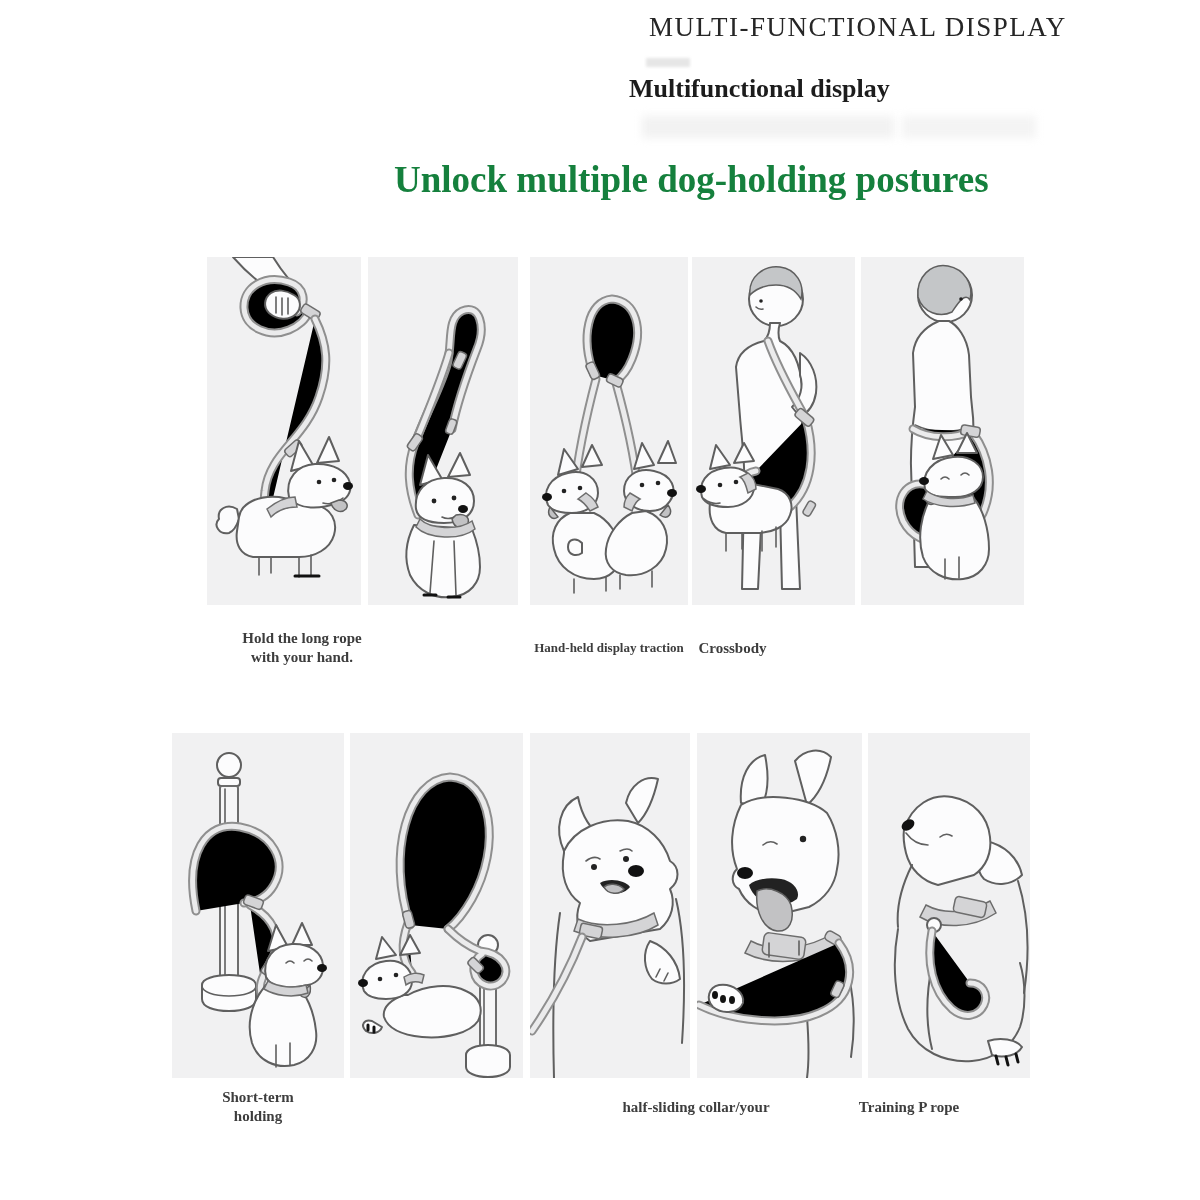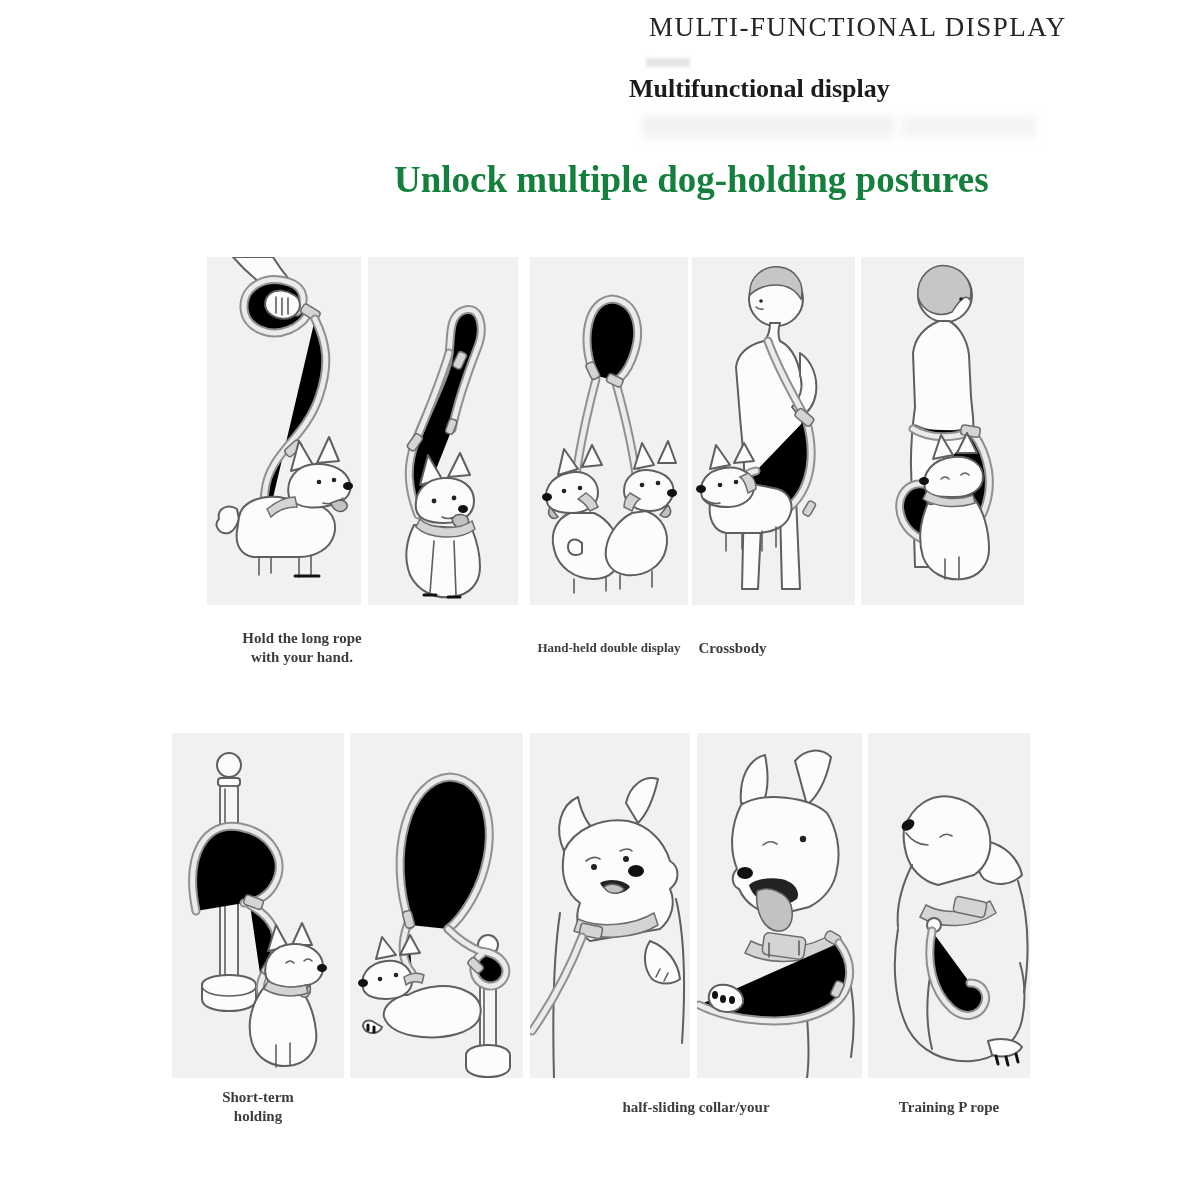--- a/index.html
+++ b/index.html
@@ -200,21 +200,21 @@
       <path class="d" d="M64,232 C60,216 72,202 92,200 C110,198 122,208 122,220 C122,232 110,240 94,240 C80,240 68,240 64,232 Z"></path>
       <ellipse class="nose" cx="63" cy="224" rx="5" ry="4"></ellipse>
       <path class="ln" d="M80,222 q4,-4 8,0 M100,218 q4,-4 8,0"></path>
       <path class="tng" d="M66,236 C62,244 68,250 74,246 Z"></path>
       <path class="cl" d="M66,234 C76,242 96,244 112,238 L114,246 C96,252 74,250 62,242 Z"></path>
     </svg>
   </div>
 
   <div class="caption" style="left:225px;top:626px;width:154px;height:44px">Hold the long rope
 with your hand.</div>
-  <div class="caption small" style="left:530px;top:626px;width:158px;height:44px">Hand-held double display</div>
+  <div class="caption small" style="left:530px;top:626px;width:158px;height:44px">Hand-held display traction</div>
   <div class="caption" style="left:651px;top:626px;width:163px;height:44px">Crossbody</div>
 
   <div class="panel" style="left:172px;top:733px;width:172px;height:345px">
     <svg viewBox="0 0 172 345" aria-label="leash-tied-to-pole-sitting-corgi-illustration">
       <circle class="d" cx="57" cy="32" r="12"></circle>
       <rect class="d" x="46" y="45" width="22" height="8" rx="3"></rect>
       <rect class="pole" x="48" y="53" width="18" height="192" rx="2"></rect>
       <path class="ln" d="M53,56 L53,242"></path>
       <path class="d" d="M30,252 C30,246 42,242 57,242 C72,242 84,246 84,252 L84,266 C84,274 72,278 57,278 C42,278 30,274 30,266 Z"></path>
       <path class="ln" d="M30,253 C30,259 42,263 57,263 C72,263 84,259 84,253"></path>
@@ -334,15 +334,15 @@
       <use href="#r2p5a" class="o"></use>
         <use href="#r2p5a" class="i"></use>
       <path class="d" d="M120,308 C132,304 148,306 154,314 C150,322 136,326 124,322 Z"></path>
       <path class="claw" d="M128,323 l2,8 M138,324 l2,8 M148,321 l2,8"></path>
     </svg>
   </div>
 
   <div class="caption" style="left:172px;top:1084px;width:172px;height:46px">Short-term
 holding</div>
   <div class="caption" style="left:530px;top:1084px;width:332px;height:46px">half-sliding collar/your</div>
-  <div class="caption" style="left:868px;top:1084px;width:162px;height:46px">Training P rope</div>
+  <div class="caption" style="left:828px;top:1084px;width:162px;height:46px">Training P rope</div>
 
 </div>
 
 </body></html>

